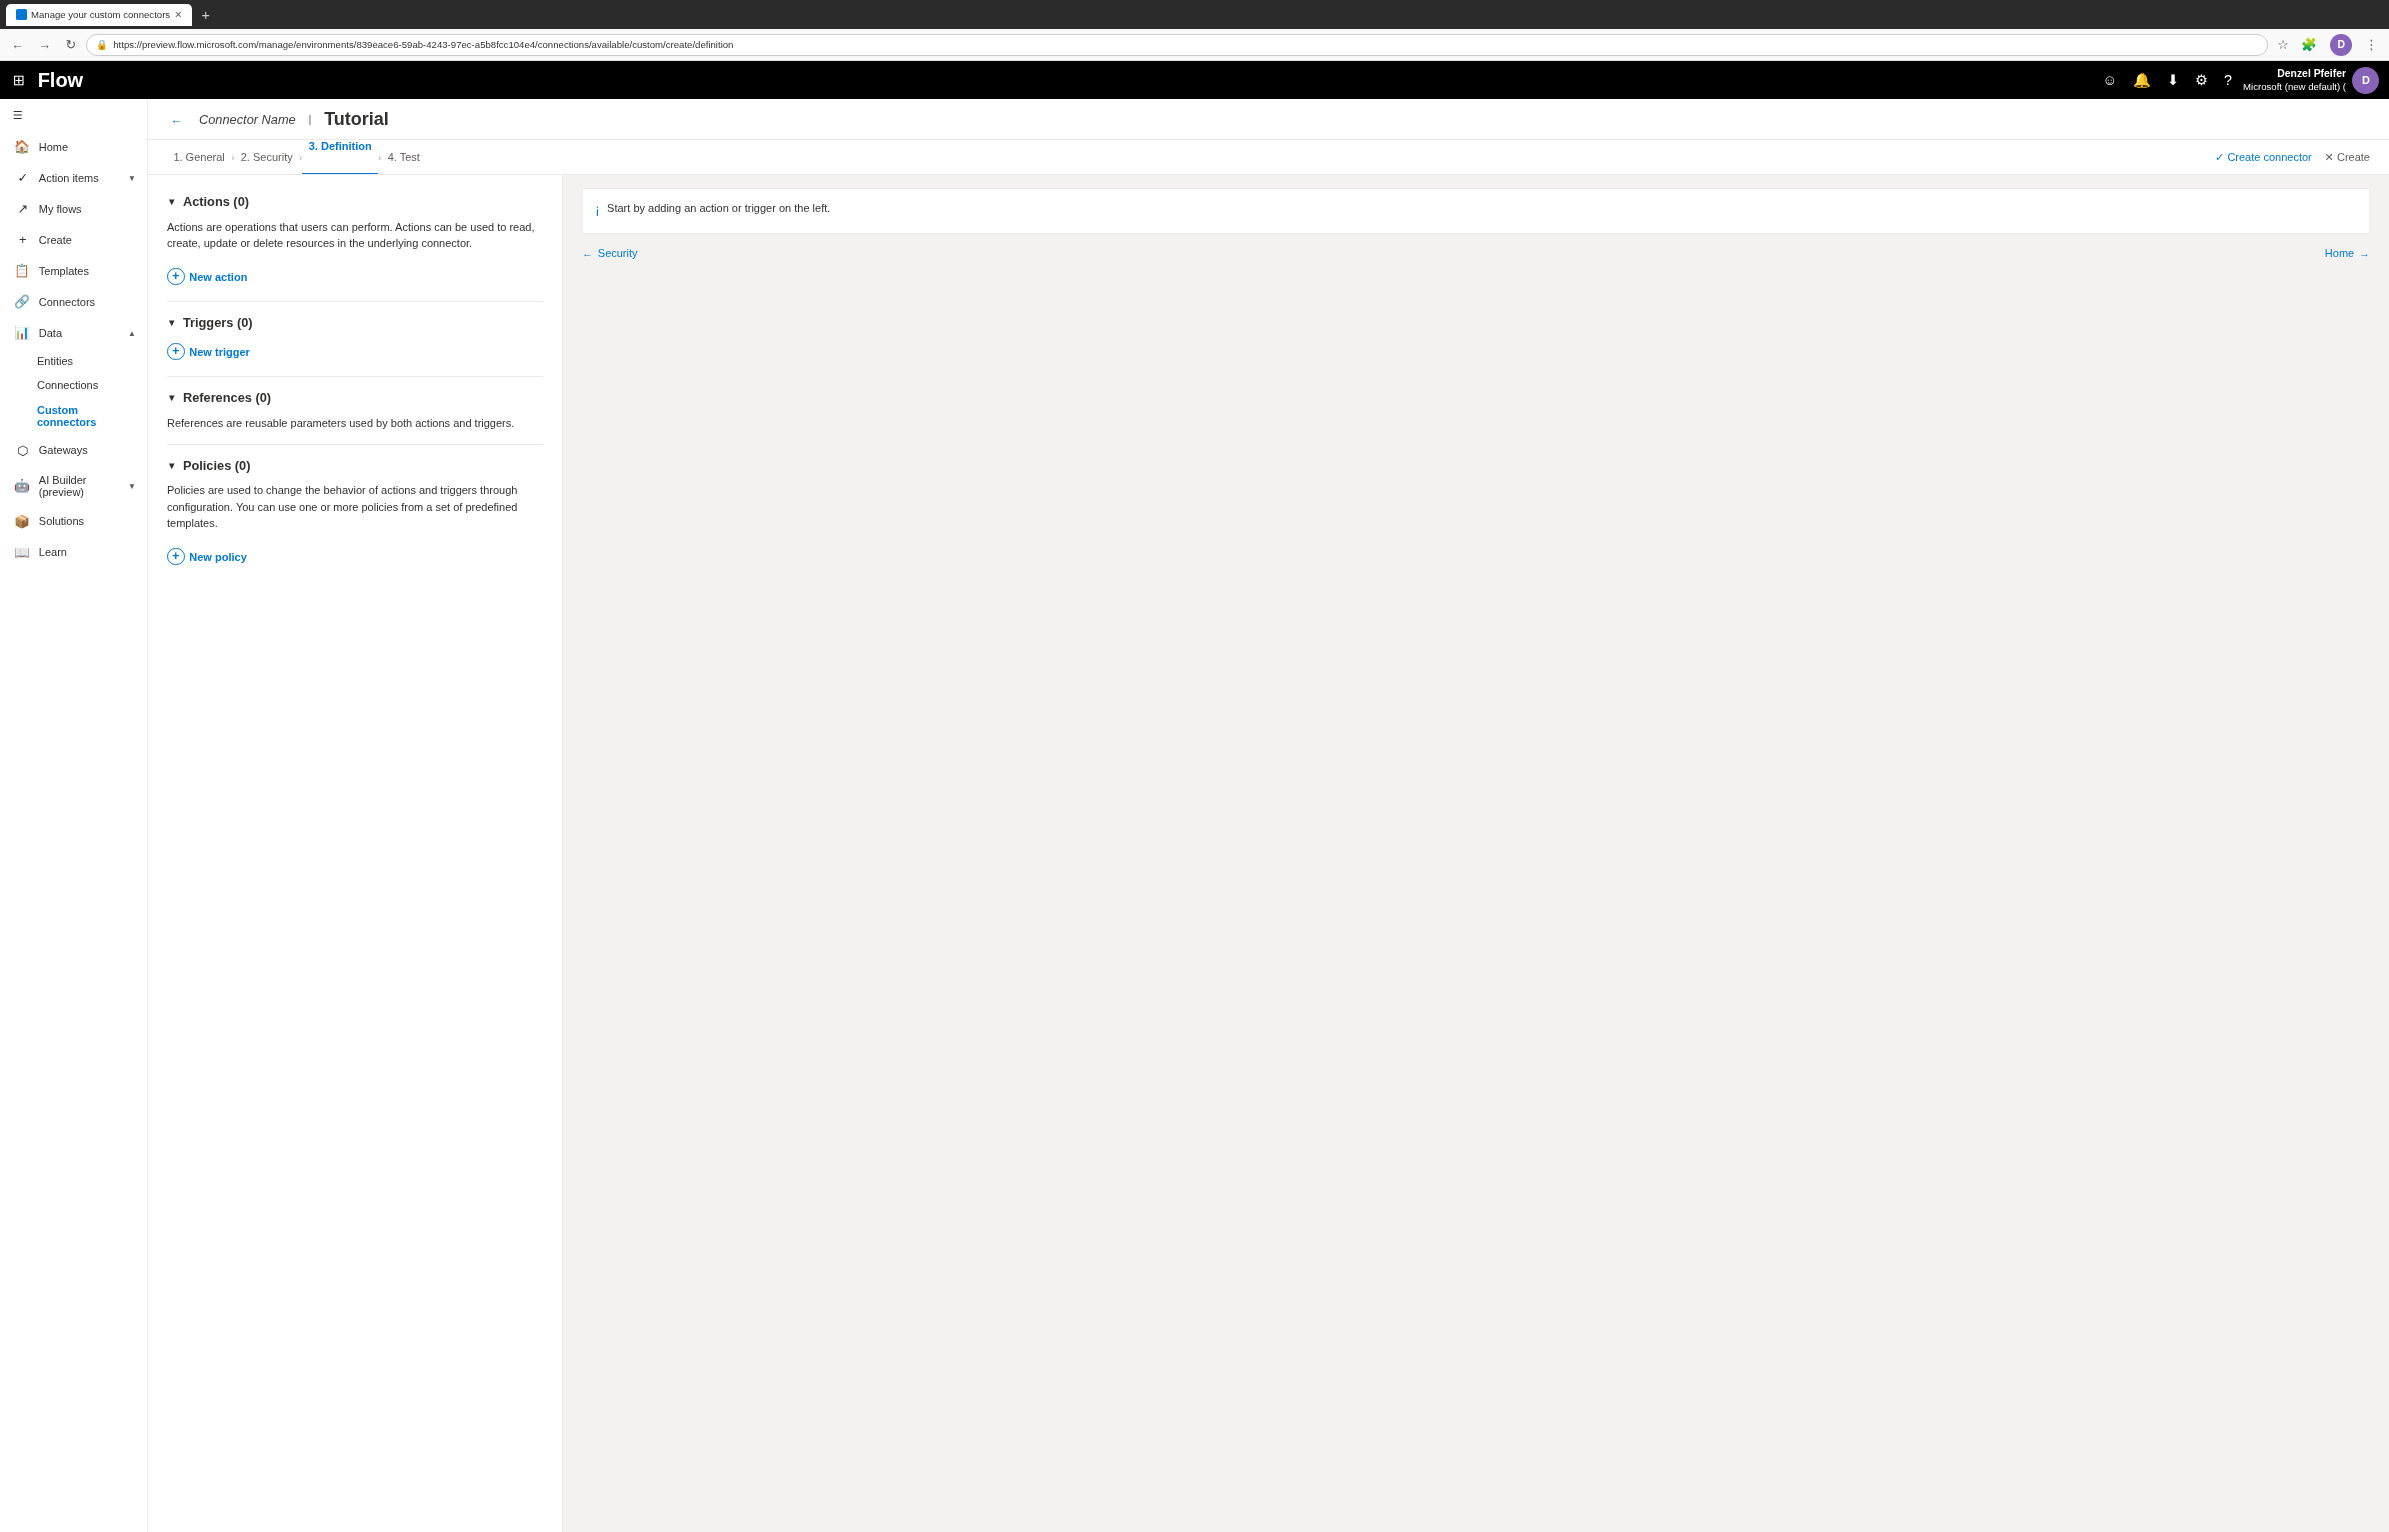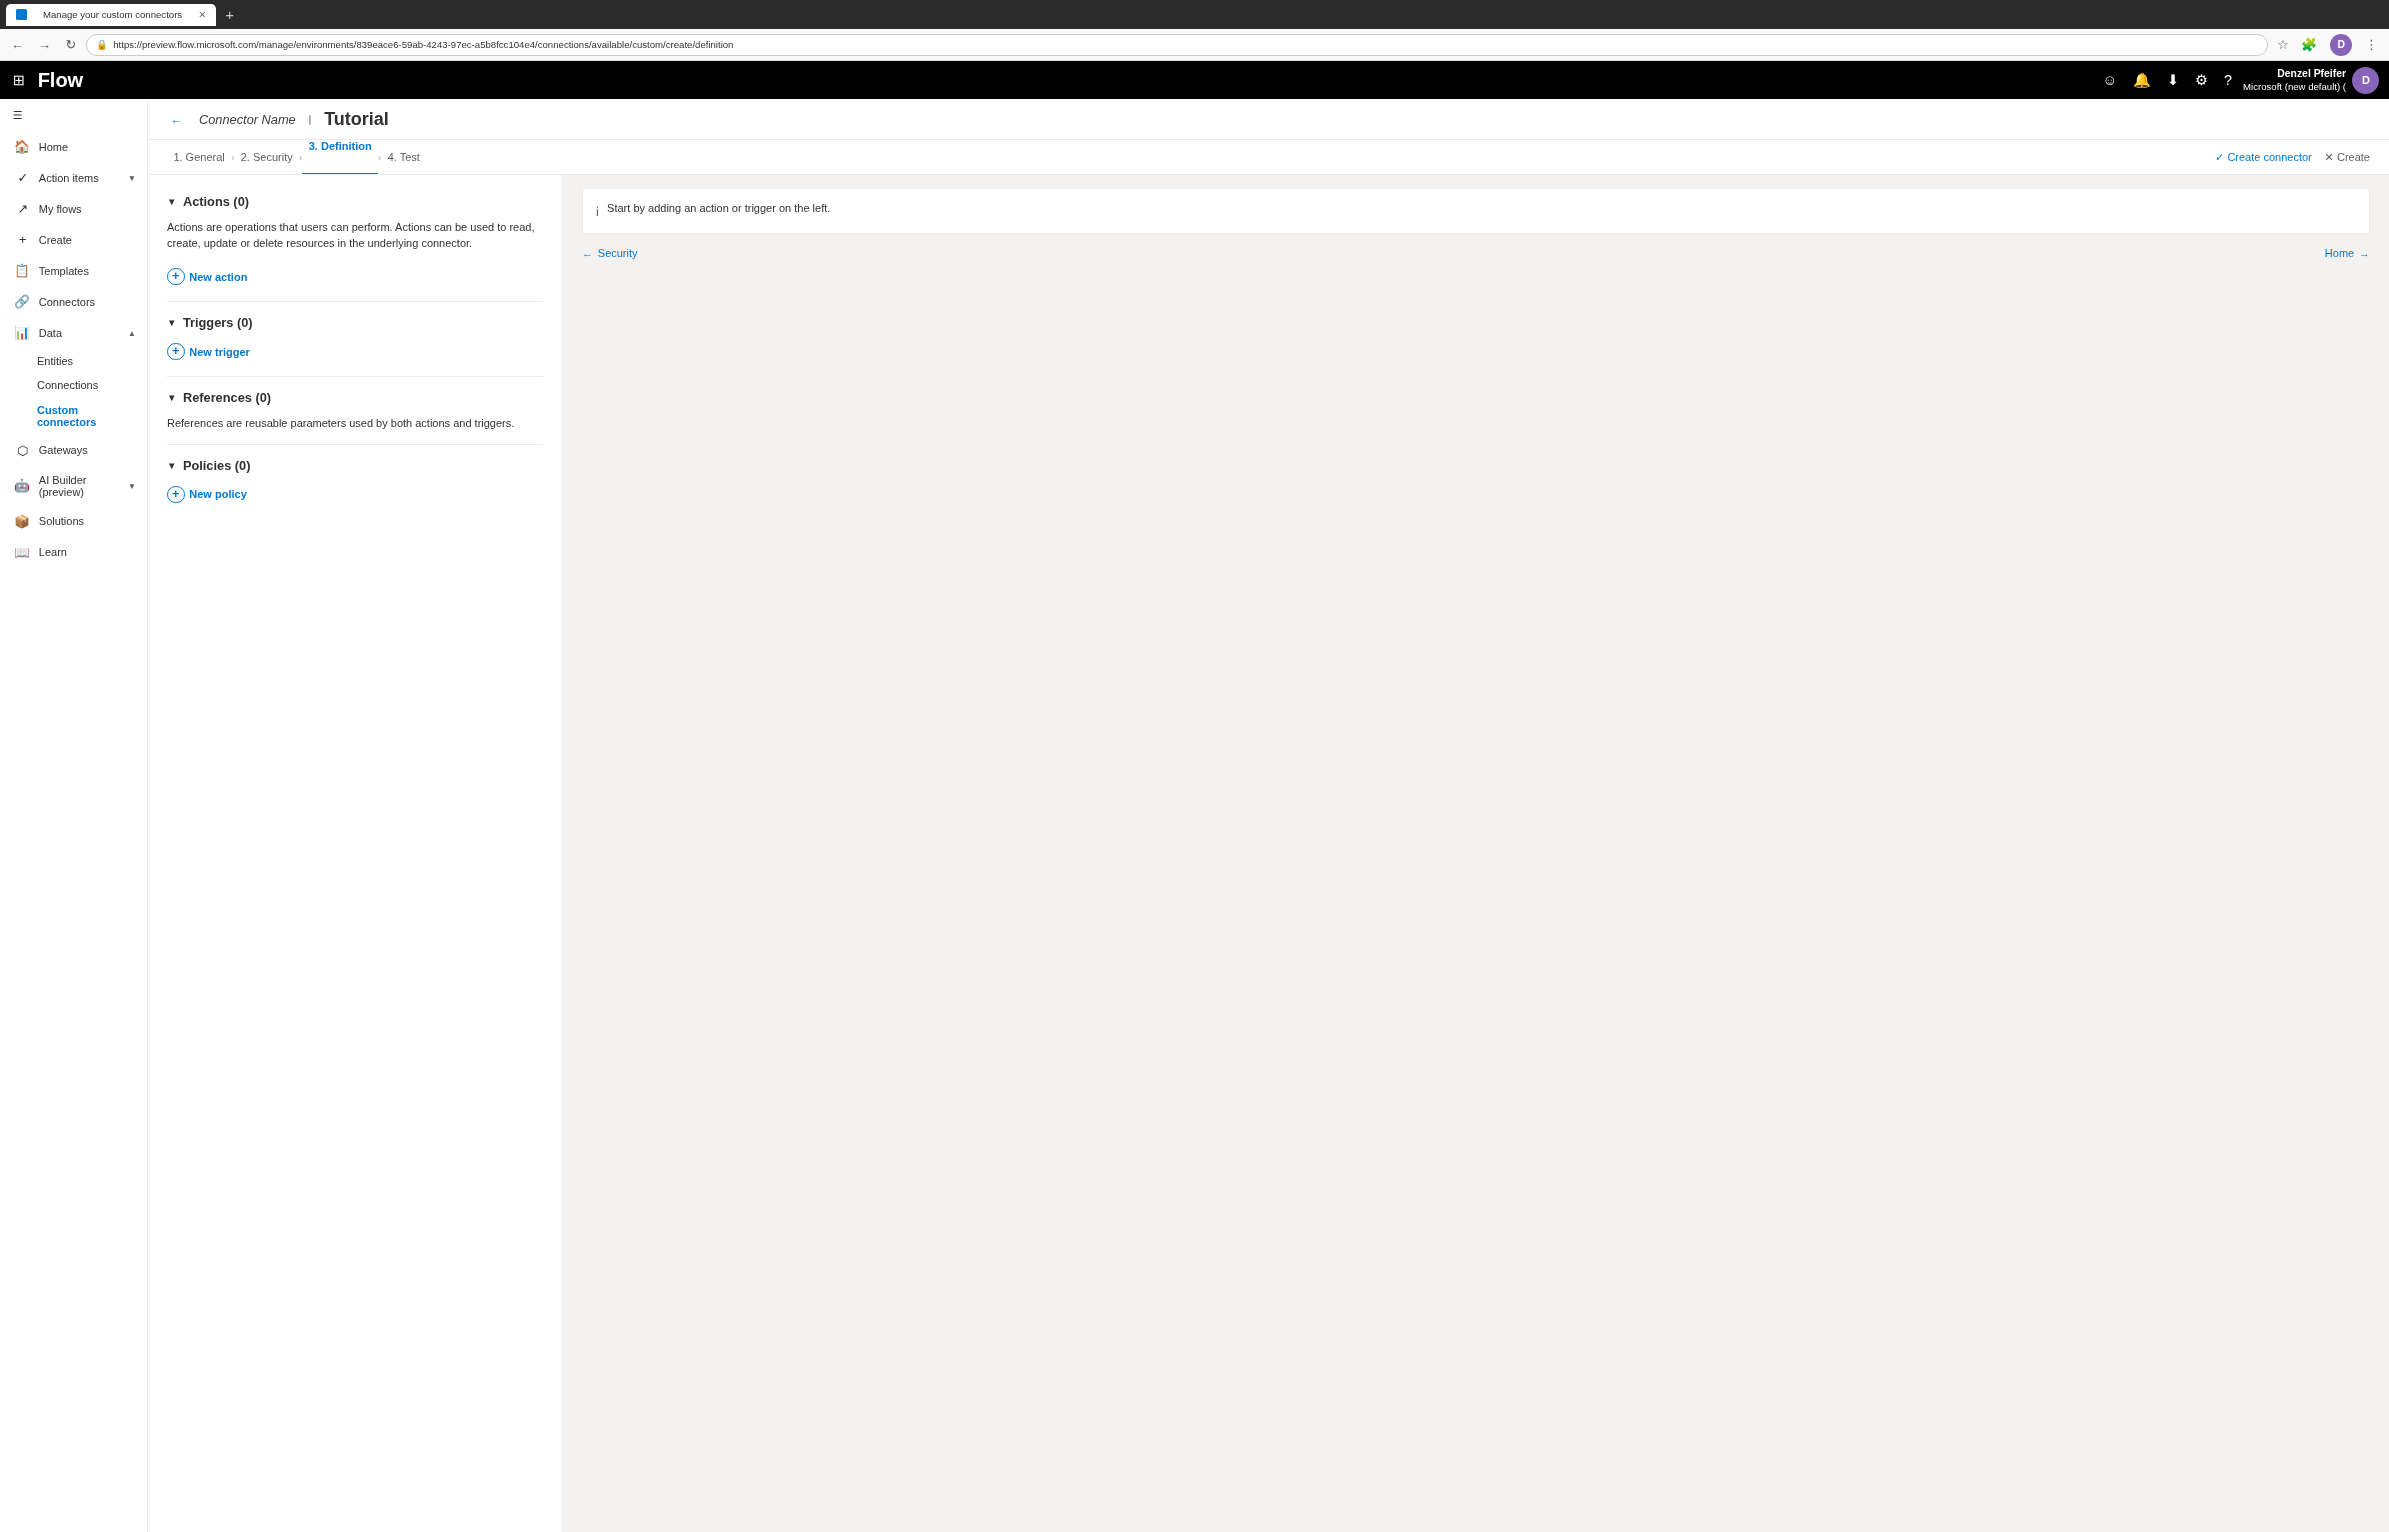--- a/index.html
+++ b/index.html
@@ -15,21 +15,21 @@
       gap: 6.4px;
     }
     .browser-tab {
       background: #3c3c3c;
       color: #ccc;
       font-size: 9.6px;
       padding: 4.8px 9.6px;
       border-radius: 4.8px 4.8px 0 0;
       display: flex;
       align-items: center;
-      gap: 16px;
+      gap: 4px;
       height: 22px;
     }
     .browser-tab.active { background: #fff; color: #333; }
     .tab-favicon { width: 11px; height: 11px; background: #0078d4; border-radius: 1.6px; flex-shrink: 0; }
     .tab-close { color: #666; font-size: 9.6px; cursor: pointer; }
     .new-tab-btn { color: #ccc; font-size: 14.4px; cursor: pointer; padding: 0 3.2px; }
 
     .browser-toolbar {
       background: #f9f9f9;
       height: 32px;
@@ -487,20 +487,21 @@
             <span class="section-title">References (0)</span>
           </div>
           <p class="section-desc">References are reusable parameters used by both actions and triggers.</p>
 
           <hr class="section-divider">
 
           <div class="section-header">
             <span class="section-chevron">▼</span>
             <span class="section-title">Policies (0)</span>
           </div>
+          <p class="section-desc">Policies are used to change the behavior of actions and triggers through configuration. You can use one or more policies from a set of predefined templates.</p>
           <button class="new-action-btn">
             <span class="plus-circle">+</span>
             <span>New policy</span>
           </button>
 
         </div>
 
         <div class="definition-right">
           <div class="info-box">
             <span class="info-icon">ℹ</span>

